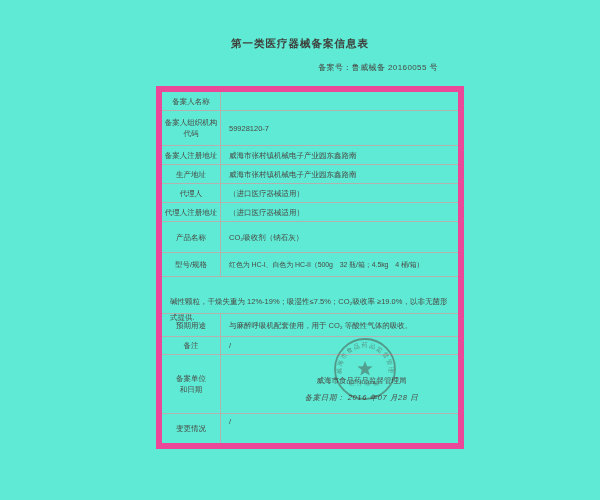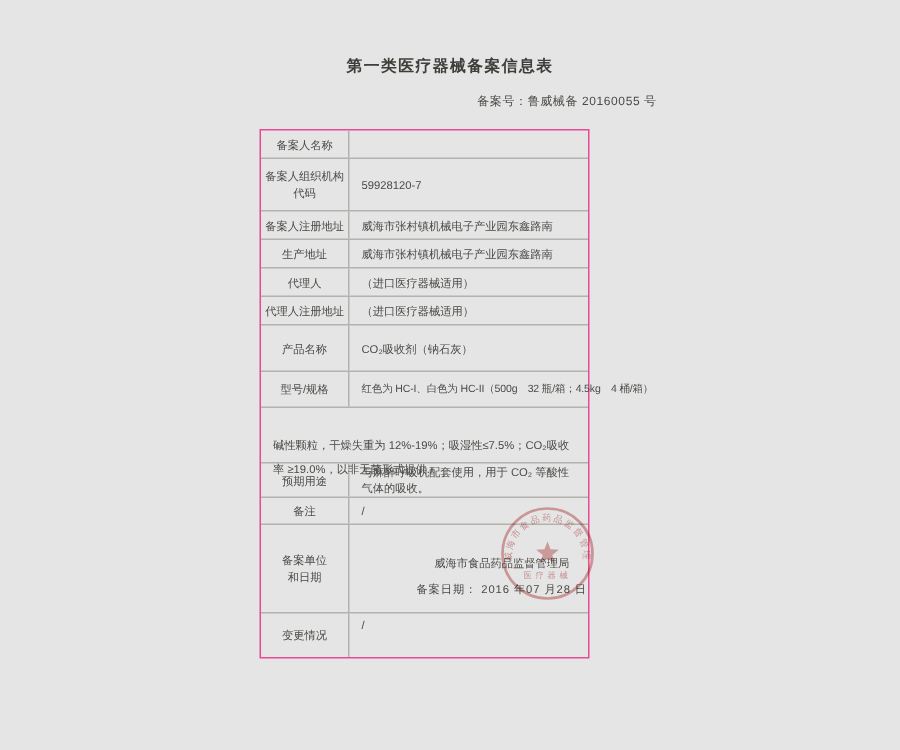--- a/index.html
+++ b/index.html
@@ -4,36 +4,36 @@
 <style>
   html,body{margin:0;padding:0;}
   body{
     width:600px;height:500px;
     background:#fdfdfc;
     font-family:"Liberation Sans","DejaVu Sans",sans-serif;
     color:#4a4a46;
     overflow:hidden;
     position:relative;
   }
-  .page{position:absolute;inset:0;background:#e5e5e5;}
+  .page{position:absolute;inset:0;background:#5eead4;}
   .doc-title{
     position:absolute;top:37px;left:0;width:600px;
     text-align:center;
     font-size:10.5px;font-weight:bold;letter-spacing:1px;
     color:#3f3e3a;
   }
   .reg-no{
     position:absolute;top:62px;left:78px;width:600px;
     text-align:center;
     font-size:8px;letter-spacing:.4px;
     color:#4a4a46;
   }
   .form-table{
-    position:absolute;left:173px;top:86px;width:220px;
-    border:1px solid #ec4899;
+    position:absolute;left:156px;top:86px;width:308px;
+    border:6px solid #ec4899;
     box-sizing:border-box;
     background:transparent;
   }
   .trow{
     display:flex;box-sizing:border-box;
     border-top:1px solid #b3b2af;
   }
   .trow:first-child{border-top:none;}
   .lcell{
     width:59px;flex:0 0 59px;box-sizing:border-box;
@@ -55,21 +55,21 @@
   .h18{height:18px}.h19{height:19px}.h23{height:23px}.h24{height:24px}
   .h30{height:30px}.h31{height:31px}.h35{height:35px}.h37{height:37px}.h59{height:59px}
   .vcell.small{font-size:7px;white-space:nowrap;letter-spacing:-.1px;padding-right:2px;}
   .vcell.multi{align-items:flex-start;display:block;padding-top:5px;line-height:16px;margin-top:12px;}
   .vcell.top{align-items:flex-start;padding-top:2px;}
   .vcell.unit-date{display:block;padding:0;}
   .unit-line{
     position:absolute;left:22px;width:100%;text-align:center;font-size:7.5px;
   }
   .unit-name{top:20px;}
-  .unit-date-line{top:37px;letter-spacing:.6px;}
+  .unit-date-line{top:37px;letter-spacing:.6px;font-style:italic;}
   .seal{
     position:absolute;left:330px;top:334px;width:70px;height:70px;
     mix-blend-mode:multiply;opacity:.82;pointer-events:none;
   }
   .seal text{font-family:"Liberation Sans","DejaVu Sans",sans-serif;}
 </style>
 </head>
 <body>
 
 <div class="page">

